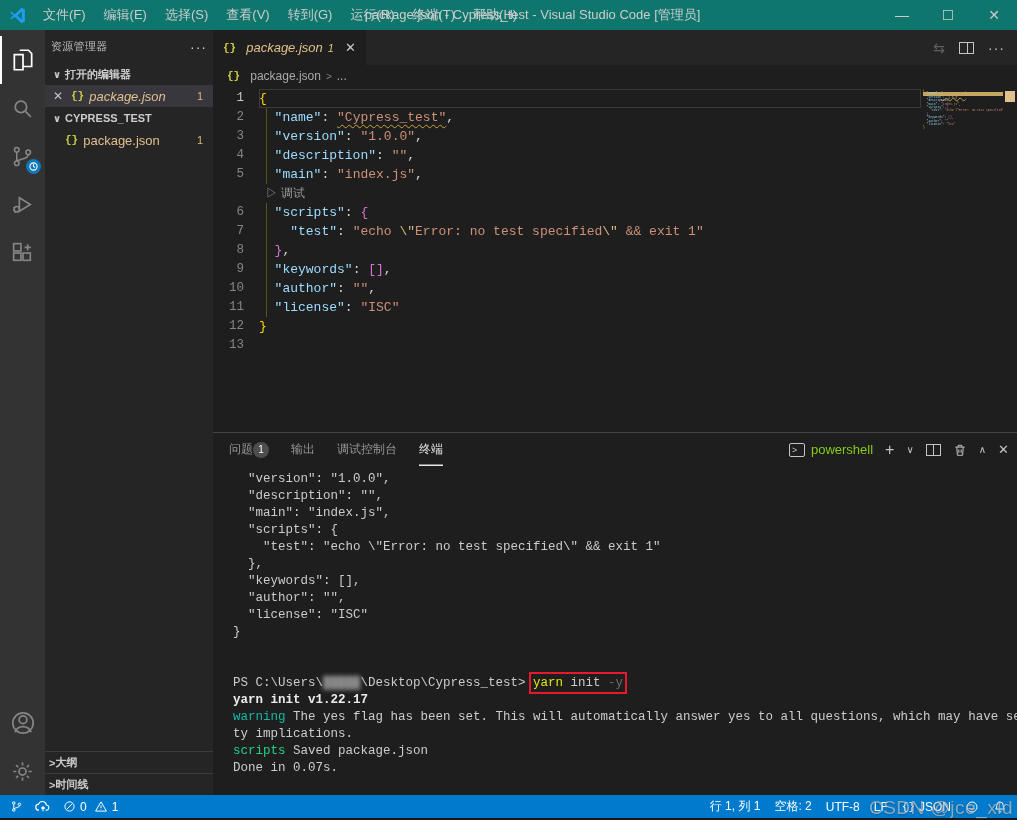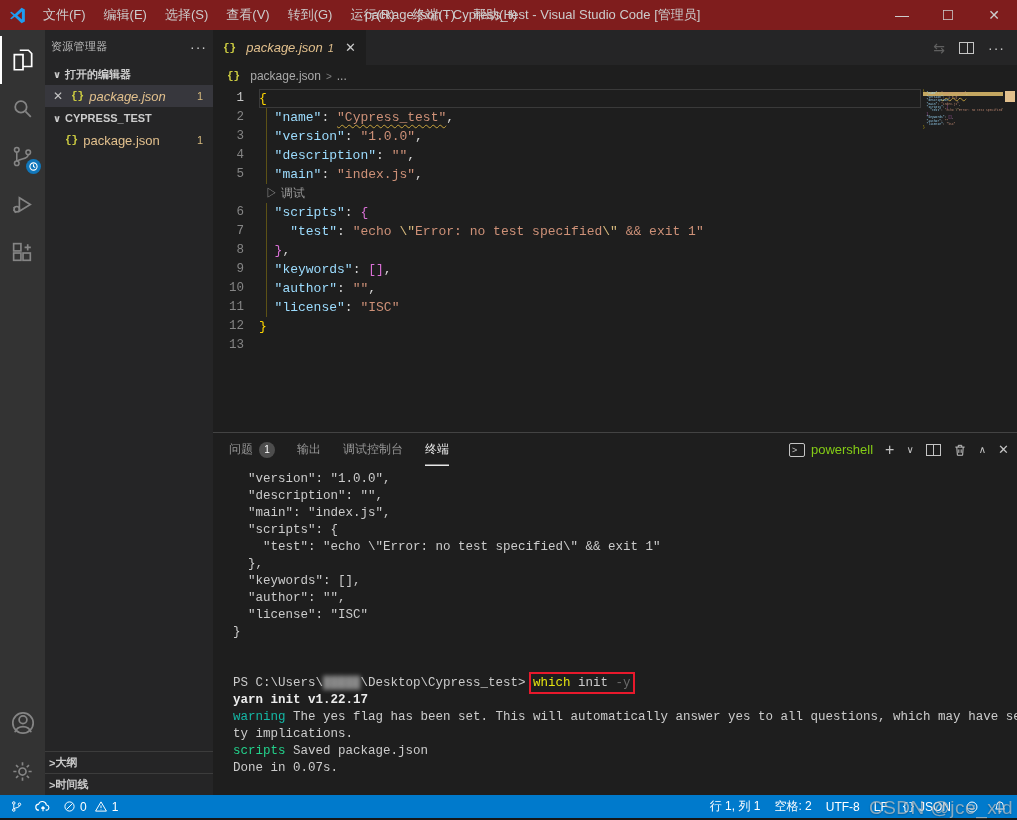--- a/index.html
+++ b/index.html
@@ -1,21 +1,21 @@
 <!DOCTYPE html>
 <html><head>
 <meta charset="utf-8">
 <style>
   * { margin:0; padding:0; box-sizing:border-box; }
   html,body { background:#1e1e1e; }
   body { font-family:"Liberation Sans","DejaVu Sans",sans-serif; }
   .app { position:relative; width:1017px; height:820px; overflow:hidden; background:#1e1e1e; }
 
   
-  .titlebar { height:30px; background:#7f1d1d; display:flex; align-items:center; color:#cccccc; font-size:13px; position:relative; }
+  .titlebar { height:30px; background:#0f766e; display:flex; align-items:center; color:#cccccc; font-size:13px; position:relative; }
   .vslogo { width:34px; display:flex; justify-content:center; }
   .menu-item { padding:0 9px; line-height:30px; cursor:default; }
   .win-title { position:absolute; left:0; right:0; text-align:center; pointer-events:none; color:#cccccc;padding-left:48px; }
   .win-controls { margin-left:auto; display:flex; height:30px; z-index:2; }
   .win-btn { width:46px; display:flex; align-items:center; justify-content:center; font-size:14px; color:#cccccc; }
 
   
   .main { display:flex; height:765px; }
 
   .activitybar { width:45px; background:#333333; display:flex; flex-direction:column; align-items:center; padding-top:6px; }
@@ -69,21 +69,21 @@
 
   .minimap { position:absolute; top:2px; right:14px; width:80px; overflow:hidden; }
   .mm-line { font-family:"Liberation Mono","DejaVu Sans Mono",monospace; font-size:3px; line-height:3.4px; white-space:pre; opacity:.9; }
   .mm-band { position:absolute; left:0; right:0; top:3px; height:4px; background:rgba(226,192,109,.85); }
   .ruler { position:absolute; top:0; right:0; width:14px; height:100%; }
   .ruler-mark { position:absolute; top:4px; left:2px; width:10px; height:11px; background:#e2c08d; }
 
   
   .panel { height:363px; border-top:1px solid #434343; background:#1e1e1e; display:flex; flex-direction:column; }
   .panel-header { height:33px; display:flex; align-items:center; padding:0 8px 0 16px; }
-  .ptab { font-size:12px; color:#969696; margin-right:22px; display:flex; align-items:center; gap:6px; height:100%; }
+  .ptab { font-size:12px; color:#969696; margin-right:22px; display:flex; align-items:center; height:100%; }
   .ptab.active { color:#e7e7e7; box-shadow:inset 0 -1.5px 0 #e7e7e7; }
   .ptab-badge { background:#4d4d4d; color:#ffffff; border-radius:50%; width:16px; height:16px; font-size:10px; display:flex; align-items:center; justify-content:center; }
   .panel-actions { margin-left:auto; display:flex; align-items:center; gap:12px; color:#c5c5c5; font-size:13px; }
   .term-ic { width:16px; height:14px; border:1px solid #c5c5c5; border-radius:2px; font-size:9px; display:flex; align-items:center; justify-content:flex-start; padding-left:2px; color:#c5c5c5; }
   .shell-label { font-size:13px; color:#84cc16; margin-left:-6px; }
   .pa-glyph { font-size:13px; }
 
   .terminal { flex:1; padding:5px 0 0 20px; overflow:hidden; }
   .t-row { font-family:"Liberation Mono","DejaVu Sans Mono",monospace; font-size:12.5px; line-height:17px; white-space:pre; color:#cccccc; }
   .tk-t{color:#cccccc} .tk-cmd{color:#e5e510} .tk-dim{color:#6b6b6b} .tk-bold{color:#ececec; font-weight:bold}
@@ -321,21 +321,21 @@
             <div class="t-row"><span class="tk-t">  "main": "index.js",</span></div>
             <div class="t-row"><span class="tk-t">  "scripts": {</span></div>
             <div class="t-row"><span class="tk-t">    "test": "echo \"Error: no test specified\" &amp;&amp; exit 1"</span></div>
             <div class="t-row"><span class="tk-t">  },</span></div>
             <div class="t-row"><span class="tk-t">  "keywords": [],</span></div>
             <div class="t-row"><span class="tk-t">  "author": "",</span></div>
             <div class="t-row"><span class="tk-t">  "license": "ISC"</span></div>
             <div class="t-row"><span class="tk-t">}</span></div>
             <div class="t-row">&nbsp;</div>
             <div class="t-row">&nbsp;</div>
-            <div class="t-row"><span class="tk-t">PS C:\Users\</span><span class="tk-blur">▓▓▓▓▓</span><span class="tk-t">\Desktop\Cypress_test&gt; </span><span class="redbox"><span class="tk-cmd">which</span><span class="tk-t"> init </span><span class="tk-dim">-y</span></span></div>
+            <div class="t-row"><span class="tk-t">PS C:\Users\</span><span class="tk-blur">▓▓▓▓▓</span><span class="tk-t">\Desktop\Cypress_test&gt; </span><span class="redbox"><span class="tk-cmd">yarn</span><span class="tk-t"> init </span><span class="tk-dim">-y</span></span></div>
             <div class="t-row"><span class="tk-bold">yarn init v1.22.17</span></div>
             <div class="t-row"><span class="tk-warnw">warning</span><span class="tk-t"> The yes flag has been set. This will automatically answer yes to all questions, which may have securi</span></div>
             <div class="t-row"><span class="tk-t">ty implications.</span></div>
             <div class="t-row"><span class="tk-succ">scripts</span><span class="tk-t"> Saved package.json</span></div>
             <div class="t-row"><span class="tk-t">Done in 0.07s.</span></div>
           </div>
       </div>
     </div>
   </div>
 

